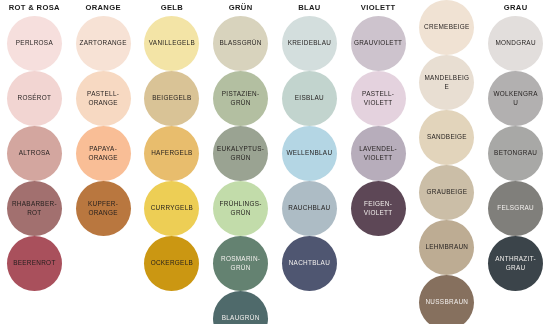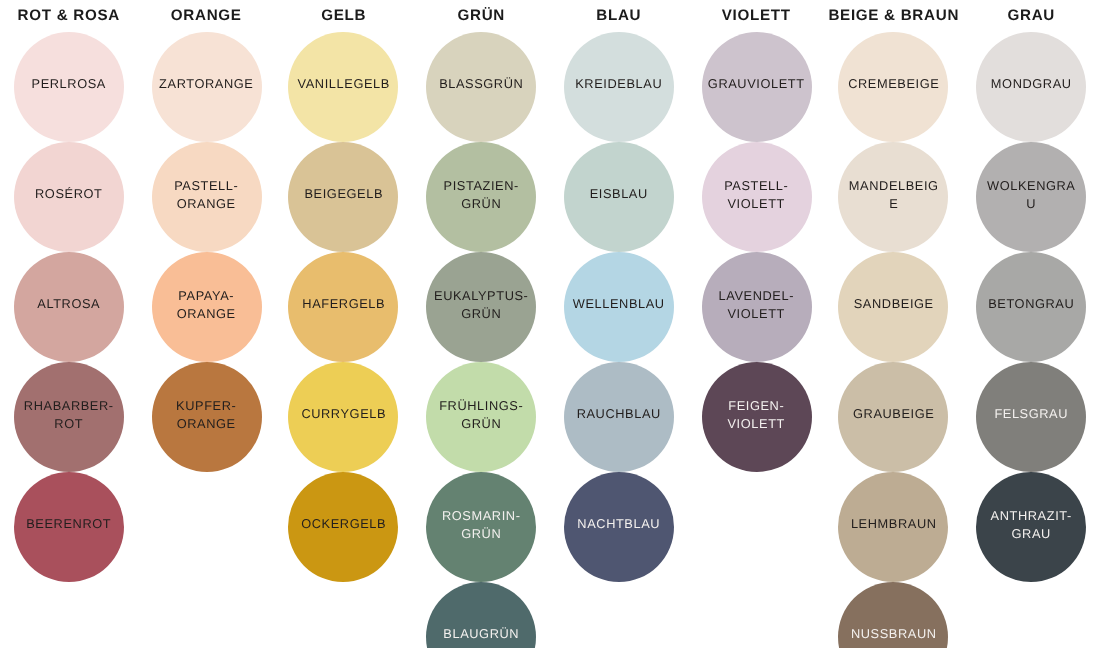--- a/index.html
+++ b/index.html
@@ -170,21 +170,20 @@
       <div class="swatch" style="background: rgb(183, 173, 187);">
         <span class="swatch-label dark-text">LAVENDEL-VIOLETT</span>
       </div>
       <div class="swatch" style="background: rgb(93, 71, 86);">
         <span class="swatch-label light-text">FEIGEN-VIOLETT</span>
       </div>
       <div class="gap-spacer"></div>
       <div class="gap-spacer"></div>
     </div>
     <div class="palette-column">
-      <div class="column-header">BEIGE &amp; BRAUN</div>
       <div class="swatch" style="background: rgb(240, 226, 211);">
         <span class="swatch-label dark-text">CREMEBEIGE</span>
       </div>
       <div class="swatch" style="background: rgb(232, 222, 210);">
         <span class="swatch-label dark-text">MANDELBEIGE</span>
       </div>
       <div class="swatch" style="background: rgb(226, 212, 187);">
         <span class="swatch-label dark-text">SANDBEIGE</span>
       </div>
       <div class="swatch" style="background: rgb(203, 190, 167);">

